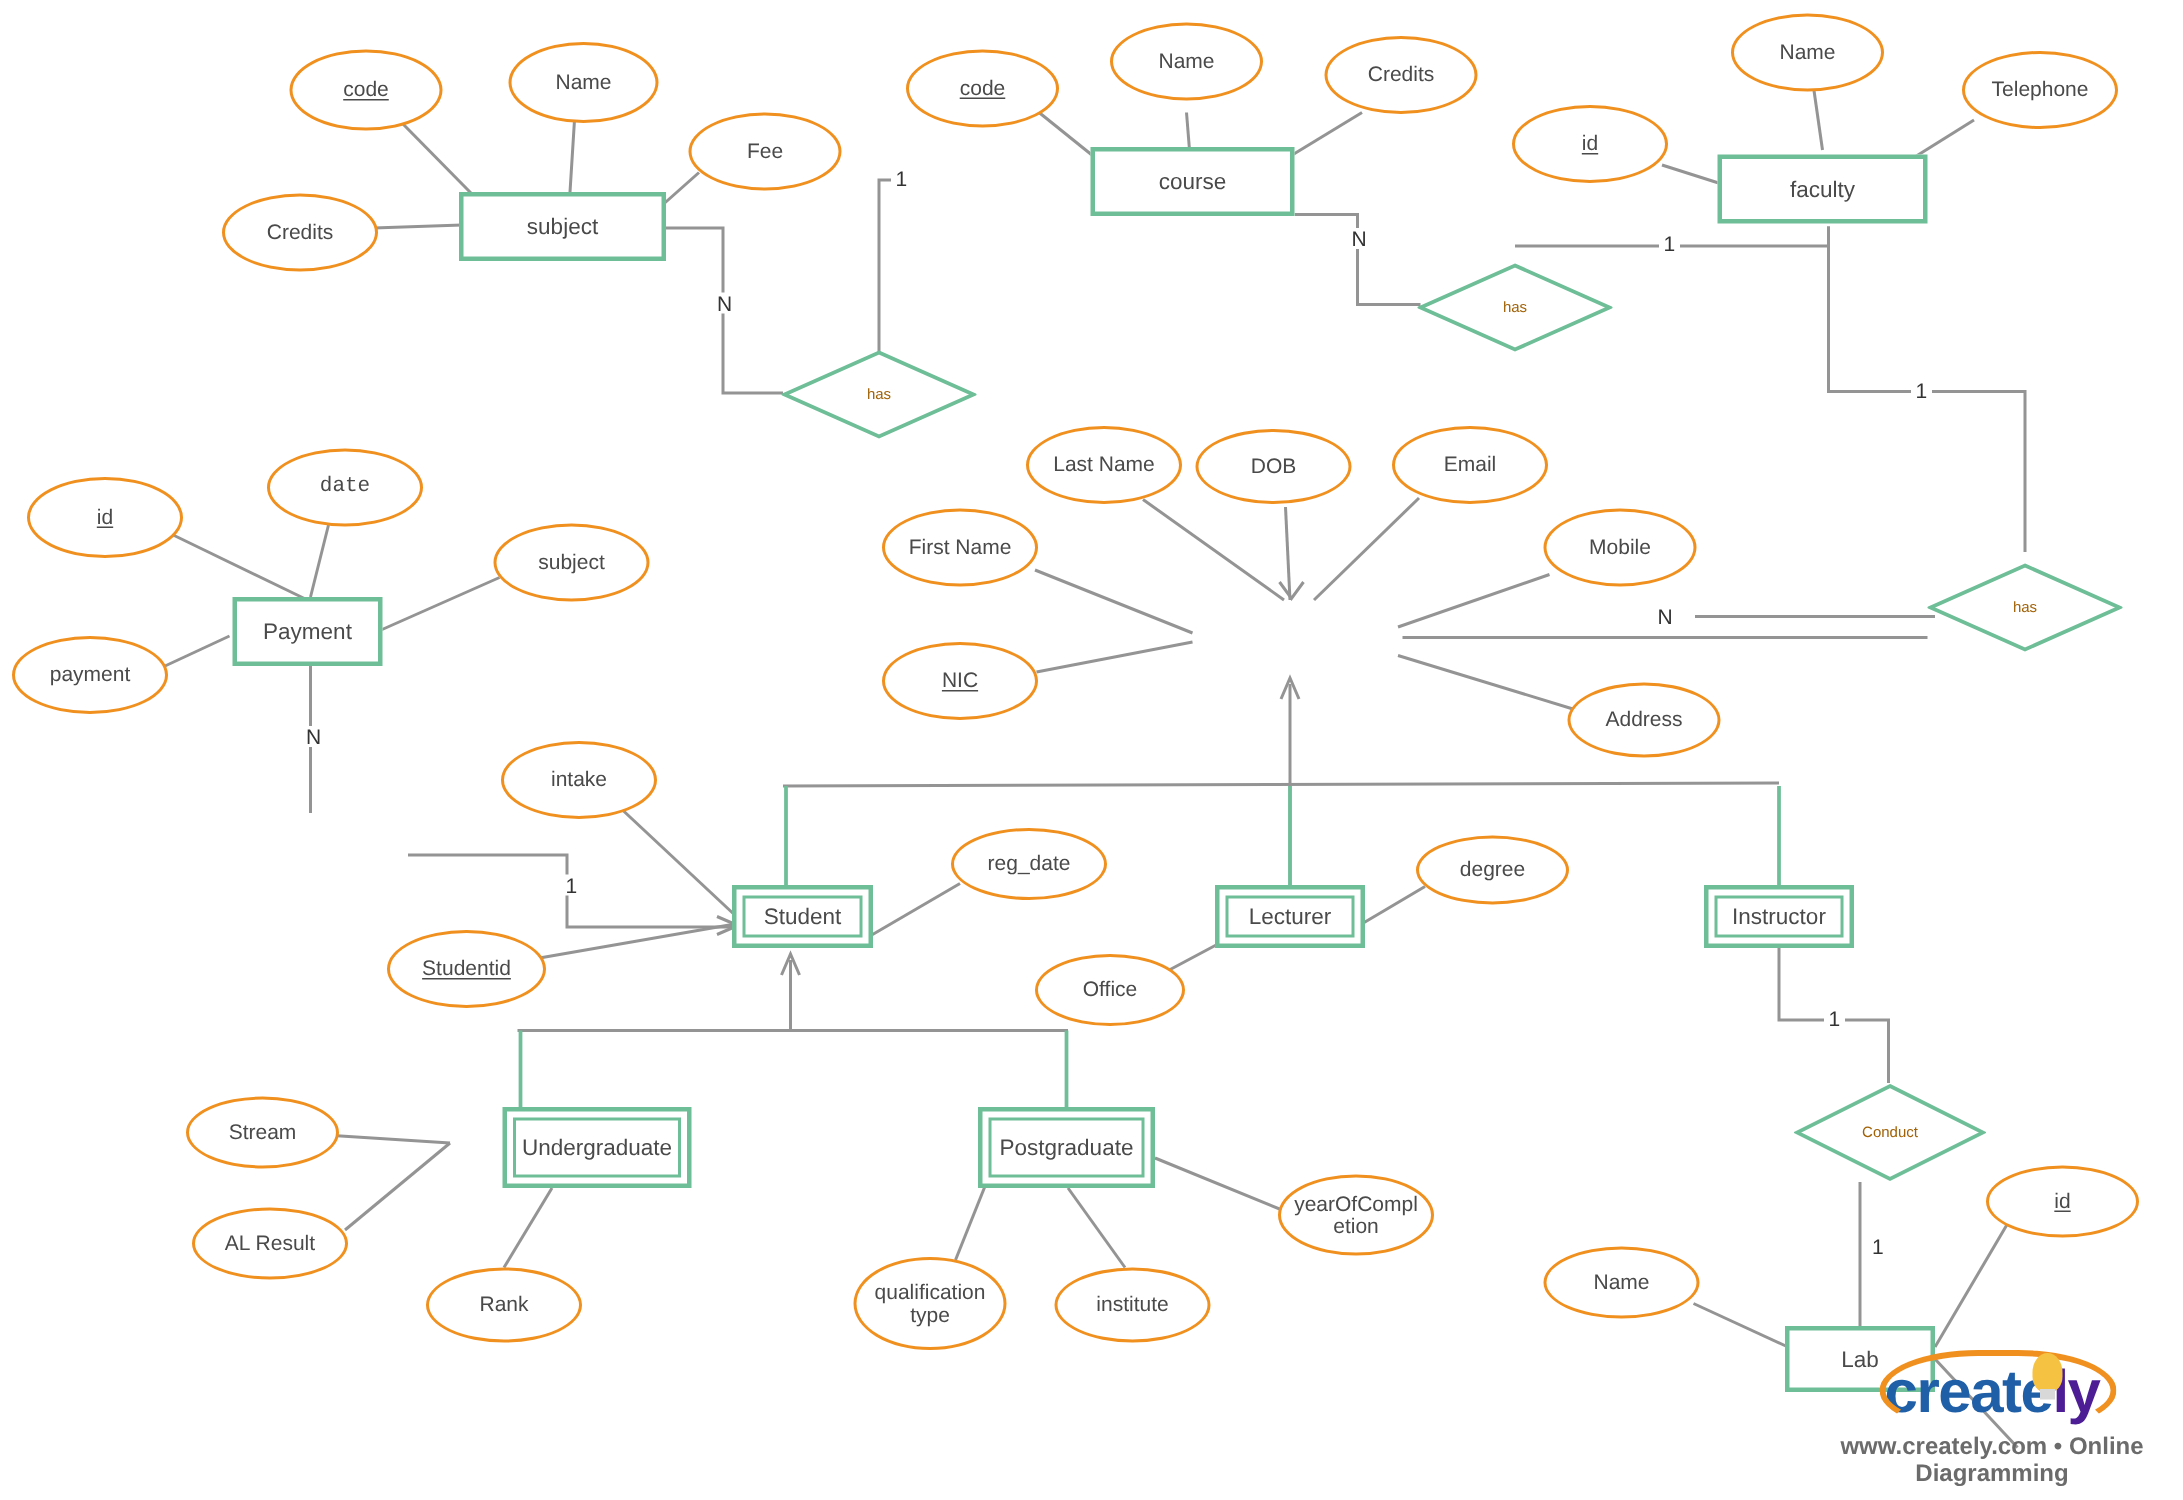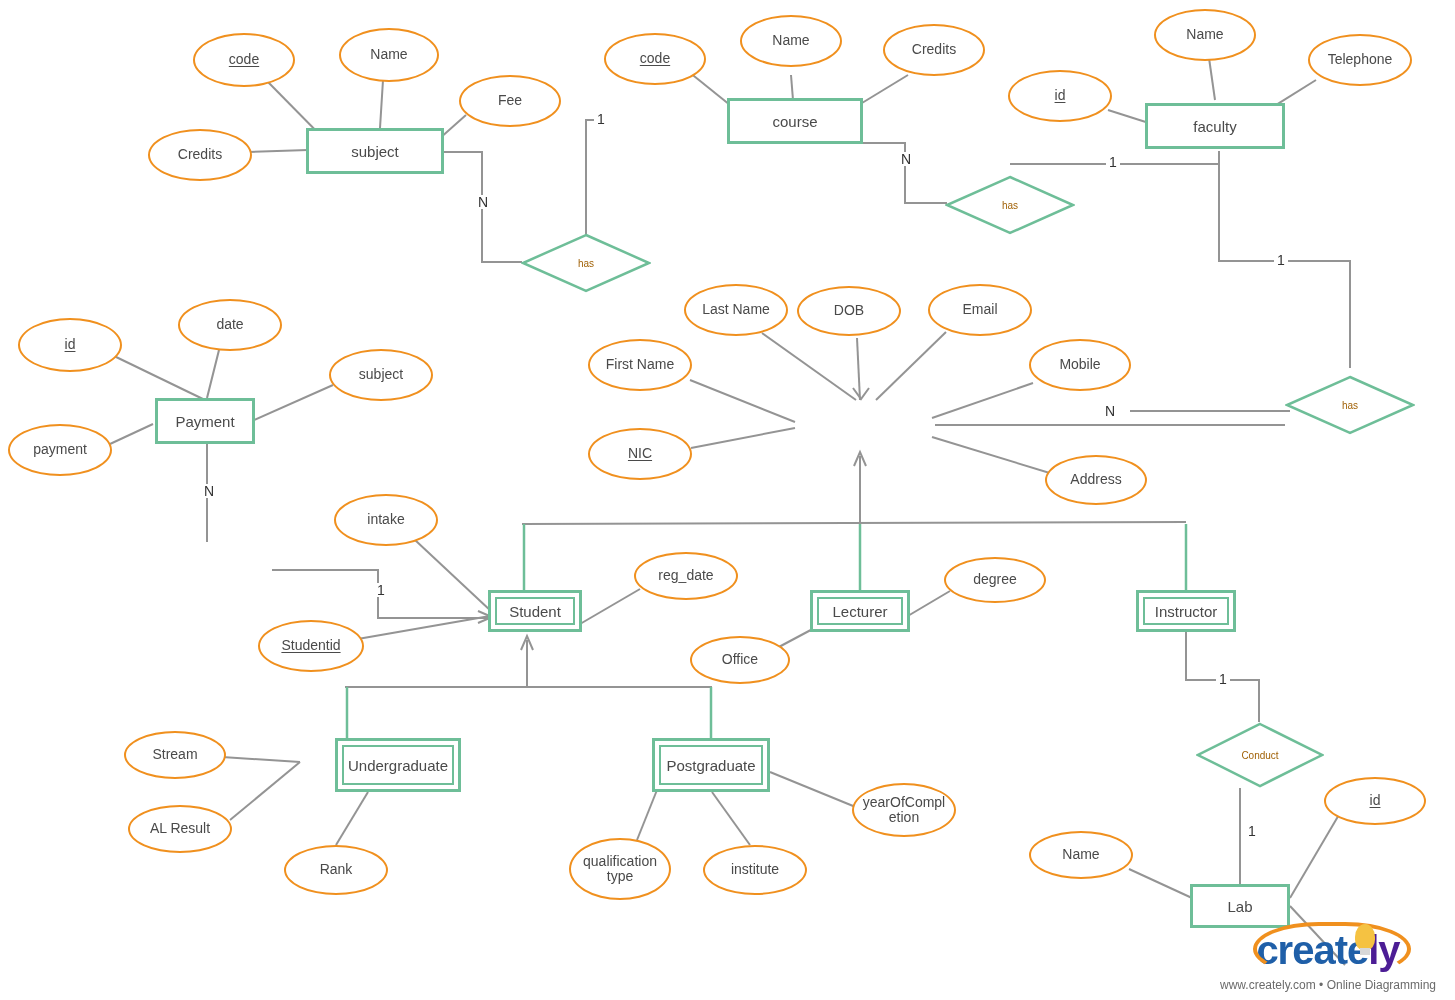--- a/index.html
+++ b/index.html
@@ -28,21 +28,21 @@
 
   
   #wm{position:absolute;right:12px;bottom:8px;width:230px;text-align:center;}
   #wm .logo{position:relative;height:52px;}
   #wm .word{font-size:40px;font-weight:bold;letter-spacing:-1px;line-height:52px;}
   #wm .c1{color:#1f5fa8;}
   #wm .c2{color:#4c1d95;}
   #wm .arc{position:absolute;left:40px;top:-2px;width:150px;height:46px;border:4px solid #f0901e;border-bottom-color:transparent;border-radius:50%/60%;}
   #wm .bulb{position:absolute;left:142px;top:0px;width:20px;height:26px;background:#f5c242;border-radius:50% 50% 40% 40%;}
   #wm .bulbbase{position:absolute;left:147px;top:24px;width:10px;height:7px;background:#d8d8d8;}
-  #wm .tag{font-size:12px;color:#6b6b6b;margin-top:2px;}
+  #wm .tag{font-size:16px;color:#6b6b6b;margin-top:2px;font-weight:bold;}
 </style>
 </head>
 <body>
 
 <div id="canvas">
 
   <svg id="wires" viewBox="0 0 1455 1000">
     <g stroke="#949494" stroke-width="2" fill="none" stroke-linecap="butt">
 
       <line x1="268" y1="82" x2="333" y2="148"></line>
@@ -243,21 +243,21 @@
   <div class="node attr" style="left:1154px;top:9px;width:102px;height:52px;">
     <span>Name</span>
   </div>
   <div class="node attr" style="left:1308px;top:34px;width:104px;height:52px;">
     <span>Telephone</span>
   </div>
 
   <div class="node attr" style="left:18px;top:318px;width:104px;height:54px;">
     <span class="key">id</span>
   </div>
-  <div class="node attr" style="left:178px;top:299px;width:104px;height:52px;">
+  <div class="node attr" style="left:178px;top:299px;width:104px;height:52px;font-family:Liberation Mono, monospace;">
     <span>date</span>
   </div>
   <div class="node attr" style="left:329px;top:349px;width:104px;height:52px;">
     <span>subject</span>
   </div>
   <div class="node attr" style="left:8px;top:424px;width:104px;height:52px;">
     <span>payment</span>
   </div>
 
   <div class="node attr" style="left:588px;top:339px;width:104px;height:52px;">

